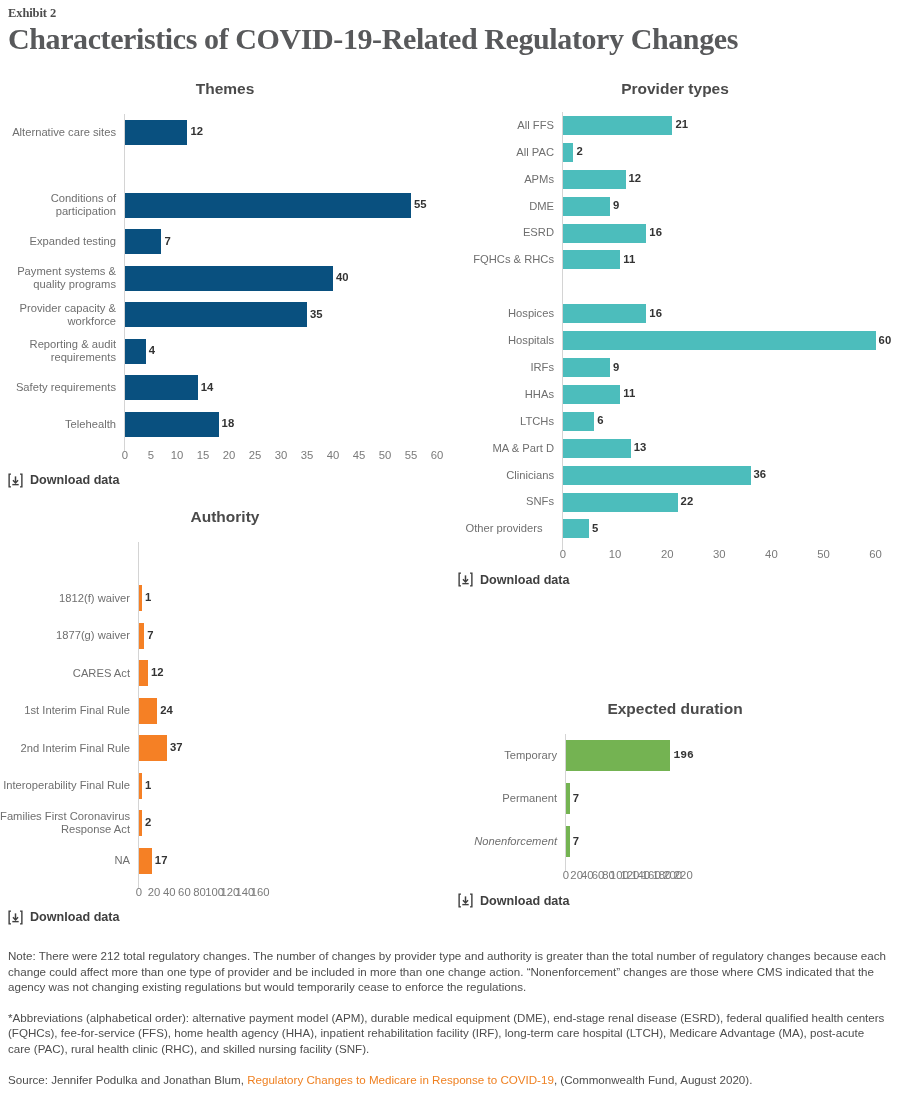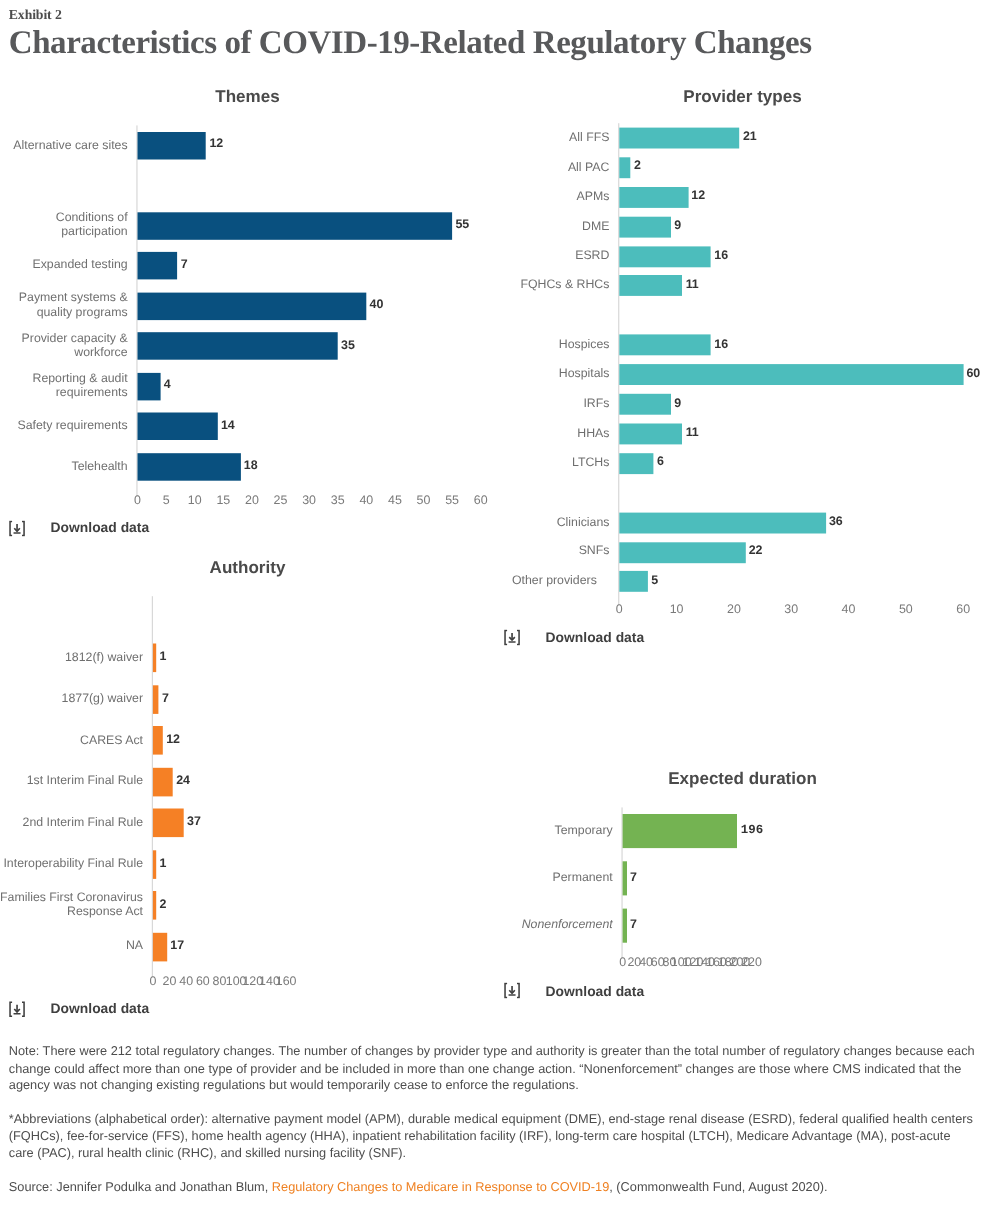--- a/index.html
+++ b/index.html
@@ -82,21 +82,21 @@
     text-align: center;
     transform: translateX(-50%);
     white-space: nowrap;
   }
 
   
   .download {
     position: absolute;
     display: flex;
     align-items: center;
-    gap: 23px;
+    gap: 7px;
     cursor: pointer;
   }
   .download .dl-icon {
     display: inline-block;
     width: 15px;
     height: 15px;
     position: relative;
   }
   .download .dl-label {
     font-size: 12.6px;
@@ -258,20 +258,25 @@
       <div class="row" style="top: 269px; height: 26.9px;">
         <div class="cat-label" style="width: 100px; left: 4px; right: auto; top: 6.85px;">HHAs</div>
         <div class="bar" style="left: 113px; top: 3.95px; width: 57.31px; height: 19px; background: rgb(76, 189, 188);"></div>
         <div class="bar-value" style="left: 173.31px; top: 6.45px; color: rgb(51, 51, 51);">11</div>
       </div>
       <div class="row" style="top: 295.9px; height: 26.9px;">
         <div class="cat-label" style="width: 100px; left: 4px; right: auto; top: 6.85px;">LTCHs</div>
         <div class="bar" style="left: 113px; top: 3.95px; width: 31.26px; height: 19px; background: rgb(76, 189, 188);"></div>
         <div class="bar-value" style="left: 147.26px; top: 6.45px; color: rgb(51, 51, 51);">6</div>
       </div>
+      <div class="row" style="top: 322.8px; height: 26.9px;">
+        <div class="cat-label" style="width: 100px; left: 4px; right: auto; top: 6.85px;">MA &amp; Part D</div>
+        <div class="bar" style="left: 113px; top: 3.95px; width: 67.73px; height: 19px; background: rgb(76, 189, 188);"></div>
+        <div class="bar-value" style="left: 183.73px; top: 6.45px; color: rgb(51, 51, 51);">13</div>
+      </div>
       <div class="row" style="top: 349.7px; height: 26.9px;">
         <div class="cat-label" style="width: 100px; left: 4px; right: auto; top: 6.85px;">Clinicians</div>
         <div class="bar" style="left: 113px; top: 3.95px; width: 187.56px; height: 19px; background: rgb(76, 189, 188);"></div>
         <div class="bar-value" style="left: 303.56px; top: 6.45px; color: rgb(51, 51, 51);">36</div>
       </div>
       <div class="row" style="top: 376.6px; height: 26.9px;">
         <div class="cat-label" style="width: 100px; left: 4px; right: auto; top: 6.85px;">SNFs</div>
         <div class="bar" style="left: 113px; top: 3.95px; width: 114.62px; height: 19px; background: rgb(76, 189, 188);"></div>
         <div class="bar-value" style="left: 230.62px; top: 6.45px; color: rgb(51, 51, 51);">22</div>
       </div>

